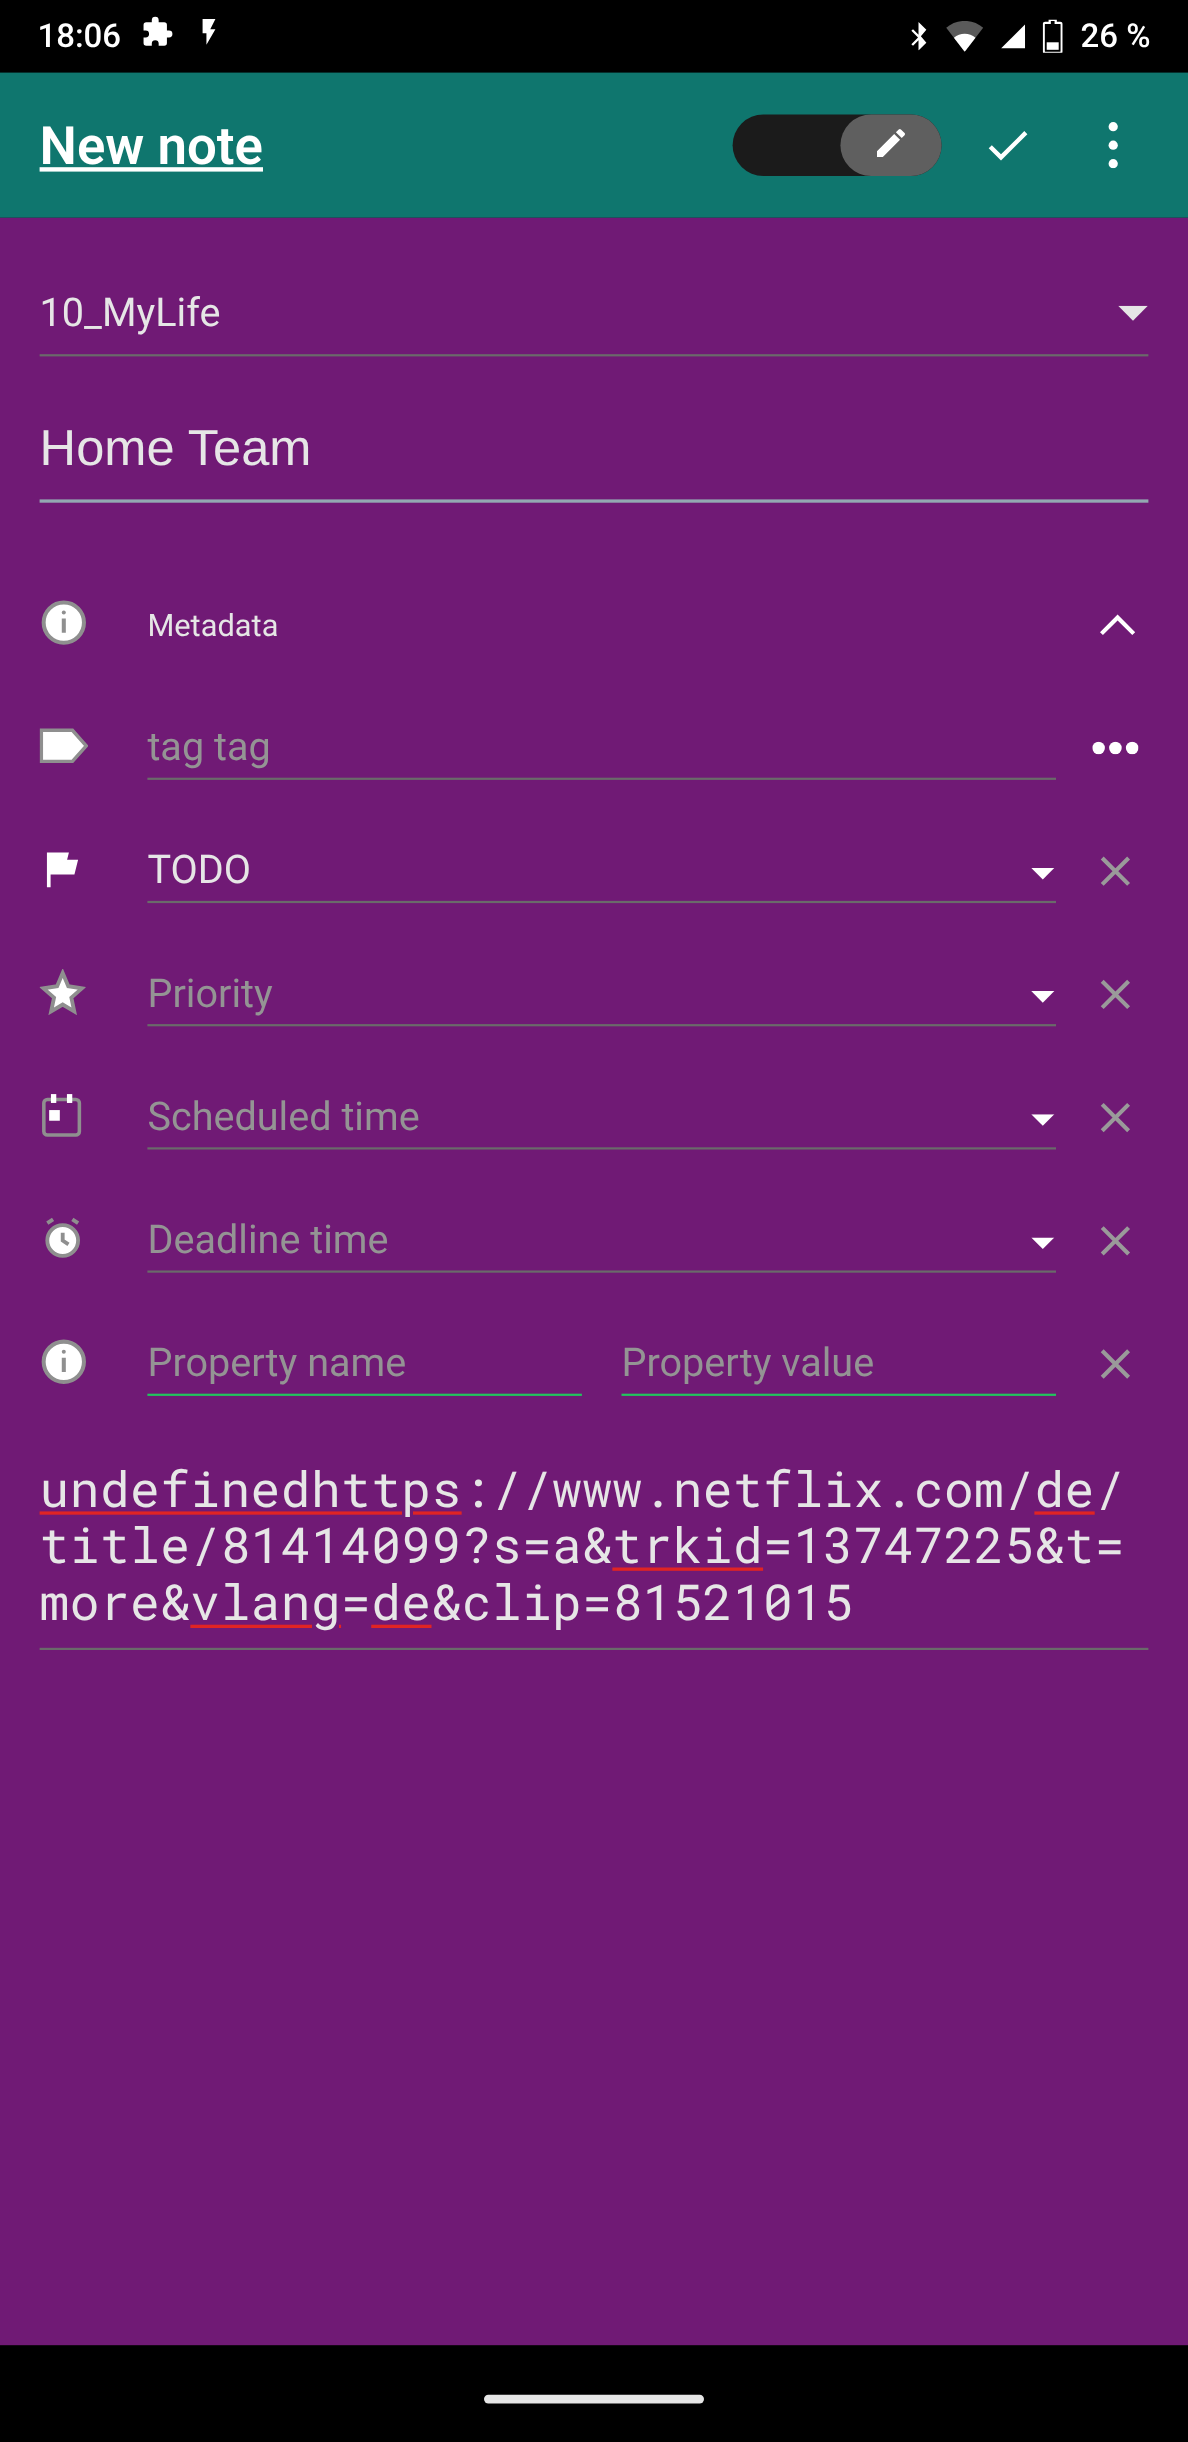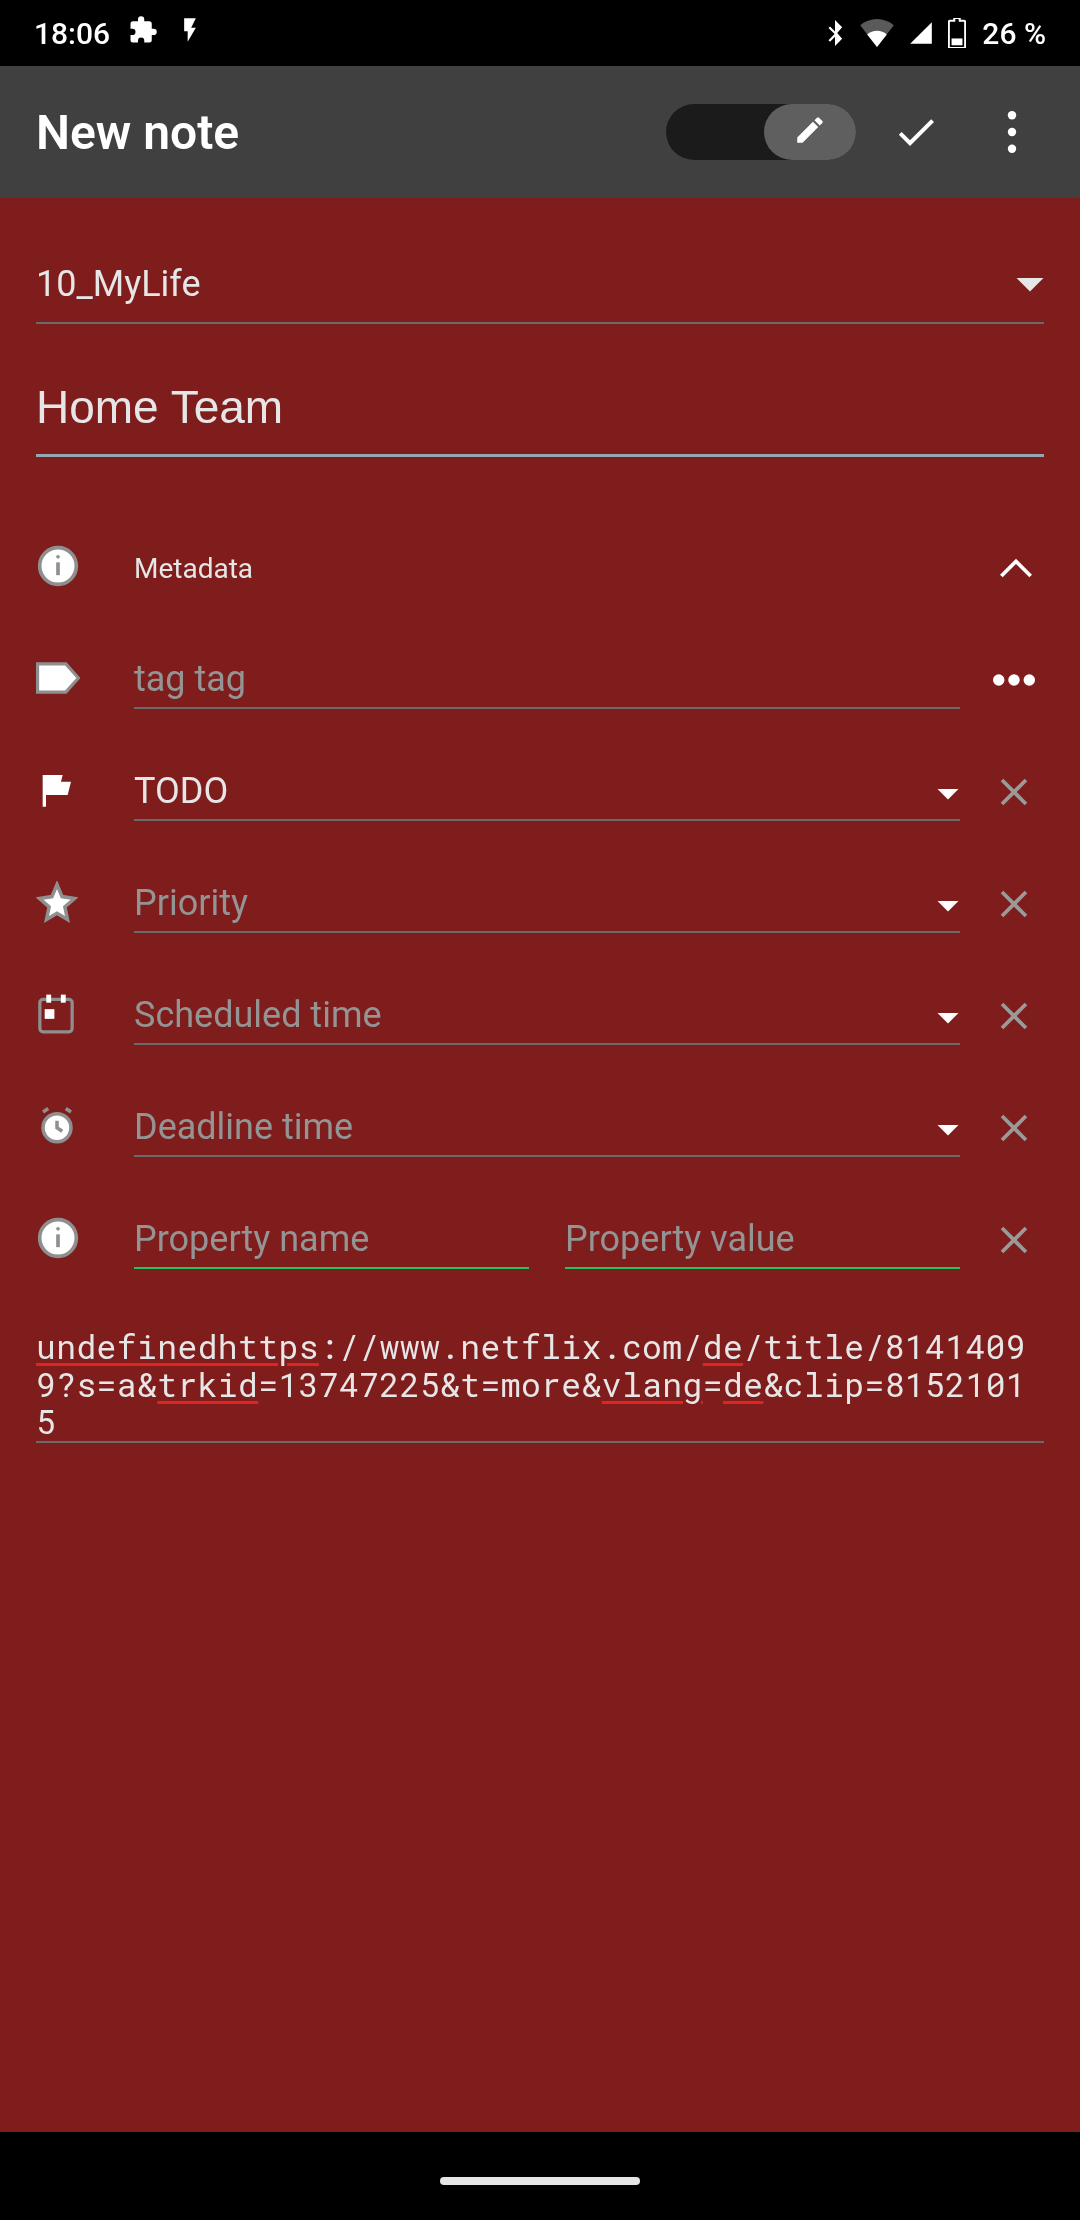--- a/index.html
+++ b/index.html
@@ -35,25 +35,26 @@
     display: flex;
     align-items: center;
     gap: 12px;
   }
   .status-right svg { display:block; }
   .battery-text { margin-left: 4px; }
 
   
   .toolbar {
     height: 132px;
-    background: #404040;
+    background: #0f766e;
     display: flex;
     align-items: center;
     padding: 0 32px 0 36px;
     gap: 4px;
+    text-decoration: underline;
   }
   .toolbar-title {
     flex: 1;
     font-size: 48px;
     font-weight: 600;
   }
   .toggle {
     width: 190px;
     height: 56px;
     border-radius: 28px;
@@ -78,21 +79,21 @@
     width: 72px;
     height: 72px;
     display: flex;
     align-items: center;
     justify-content: center;
     margin-left: 20px;
   }
 
   
   .content {
-    background: #7f1d1d;
+    background: #701a75;
     height: calc(2220px - 76px - 132px - 78px);
     padding: 48px 36px 0 36px;
   }
 
   .notebook-select {
     height: 78px;
     border-bottom: 2px solid #6a6a6a;
     display: flex;
     align-items: center;
     justify-content: space-between;
@@ -192,22 +193,23 @@
     height: 58px;
     display: flex;
     align-items: center;
     font-size: 36px;
     color: #949494;
   }
 
   .body-text {
     margin-top: 49px;
     border-bottom: 2px solid #6a6a6a;
+    padding-bottom: 16px;
     font-family: "Roboto Mono","DejaVu Sans Mono", monospace;
-    font-size: 33px;
+    font-size: 45px;
     line-height: 1.14;
     letter-spacing: 0.4px;
     color: #e6e6e6;
     word-break: break-all;
   }
   .spell {
     text-decoration: underline;
     -webkit-text-decoration-color:#e02424;
     text-decoration-color: #e02424;
     text-decoration-thickness: 3px;

